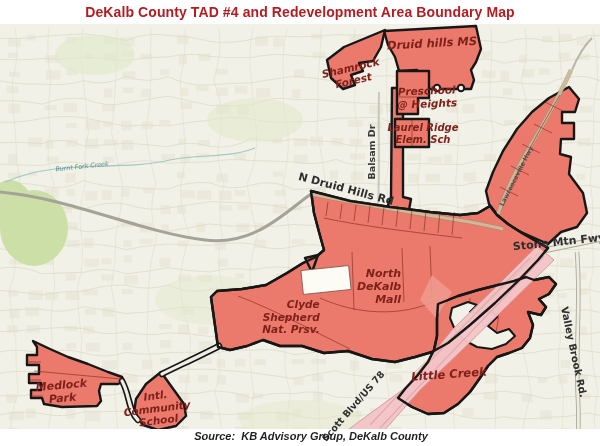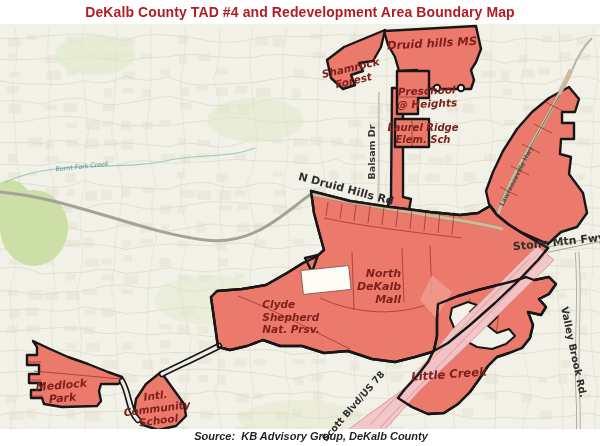--- a/index.html
+++ b/index.html
@@ -40,21 +40,21 @@
        font-family:"DejaVu Sans",sans-serif;}
   .rlab{position:absolute;font-weight:bold;color:var(--road_label);white-space:pre;
         pointer-events:none;font-family:"DejaVu Sans",sans-serif;}
   .wlab{position:absolute;font-style:italic;color:#55908d;white-space:pre;
         pointer-events:none;font-family:"DejaVu Sans",sans-serif;}
   #lbl-shamrock{left:352px;top:74px;font-size:10.5px;transform:translate(-50%,-50%) rotate(-13deg);}
   #lbl-druidms{left:432px;top:44px;font-size:11.5px;transform:translate(-50%,-50%) rotate(-3deg);}
   #lbl-preschool{left:427px;top:97px;font-size:10.5px;transform:translate(-50%,-50%) rotate(-2deg);}
   #lbl-laurel{left:423px;top:134px;font-size:10px;transform:translate(-50%,-50%);}
   #lbl-mall{left:379px;top:287px;font-size:11px;text-align:right;transform:translate(-50%,-50%);}
-  #lbl-clyde{left:291px;top:317px;font-size:10.5px;text-align:left;transform:translate(-50%,-50%);}
+  #lbl-clyde{left:291px;top:317px;font-size:10.5px;text-align:right;transform:translate(-50%,-50%);}
   #lbl-medlock{left:62px;top:392px;font-size:11px;transform:translate(-50%,-50%) rotate(-5deg);}
   #lbl-ics{left:157px;top:408px;font-size:10.5px;transform:translate(-50%,-50%) rotate(-7deg);}
   #lbl-littlecreek{left:449px;top:375px;font-size:11.5px;transform:translate(-50%,-50%) rotate(-4deg);}
   #lbl-ndruid{left:346px;top:189px;font-size:11px;transform:translate(-50%,-50%) rotate(15deg);}
   #lbl-stonemtn{left:559px;top:242px;font-size:11px;transform:translate(-50%,-50%) rotate(-6deg);}
   #lbl-balsam{left:371px;top:152px;font-size:9.5px;color:#3a3a3a;transform:translate(-50%,-50%) rotate(-90deg);}
   #lbl-lawrenceville{left:516px;top:176px;font-size:6.3px;color:#4f4f4f;transform:translate(-50%,-50%) rotate(-63deg);}
   #lbl-scott{left:353px;top:406px;font-size:9.5px;transform:translate(-50%,-50%) rotate(-49deg);}
   #lbl-valleybrook{left:574px;top:352px;font-size:10px;transform:translate(-50%,-50%) rotate(78deg);}
   #lbl-creek{left:82px;top:166px;font-size:6.3px;transform:translate(-50%,-50%) rotate(-6deg);}

